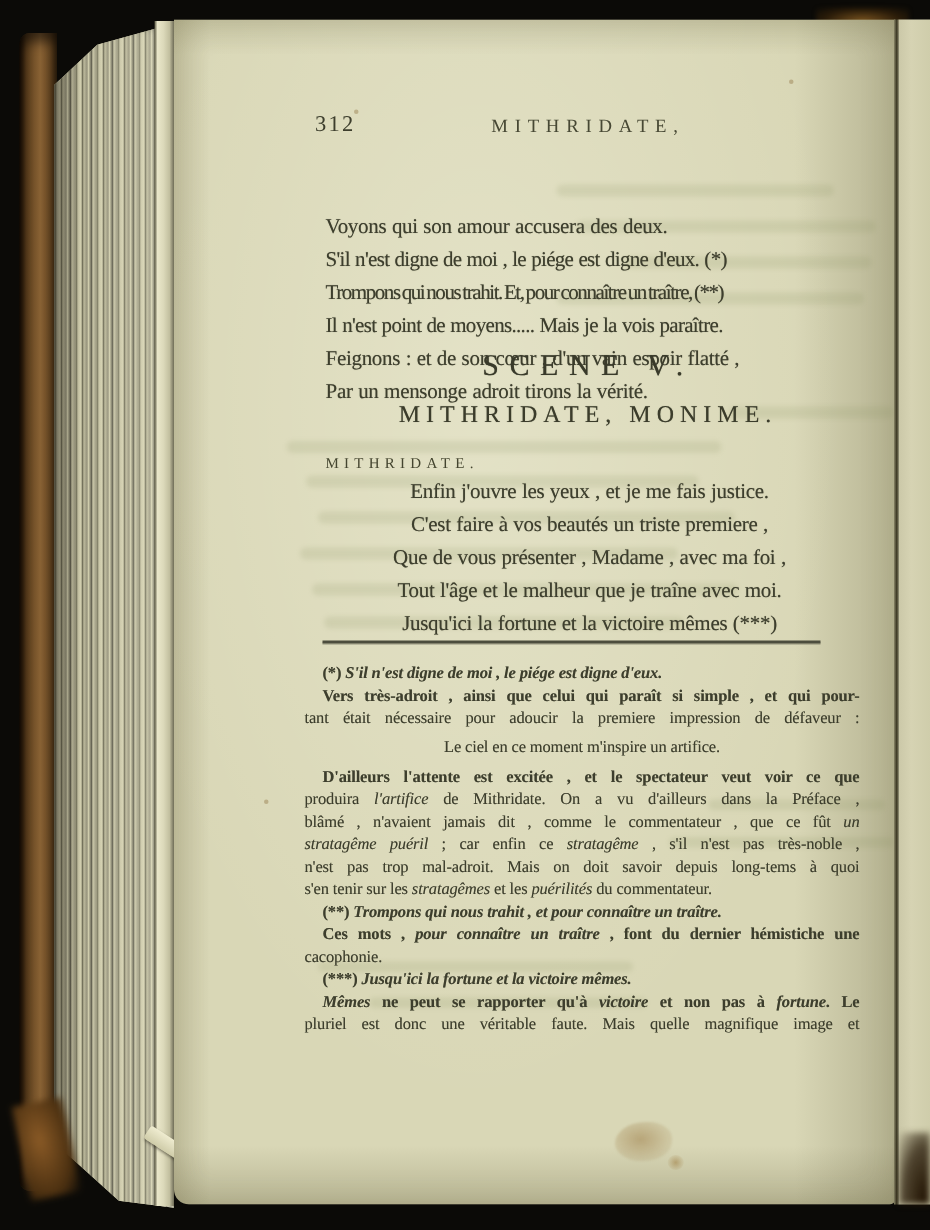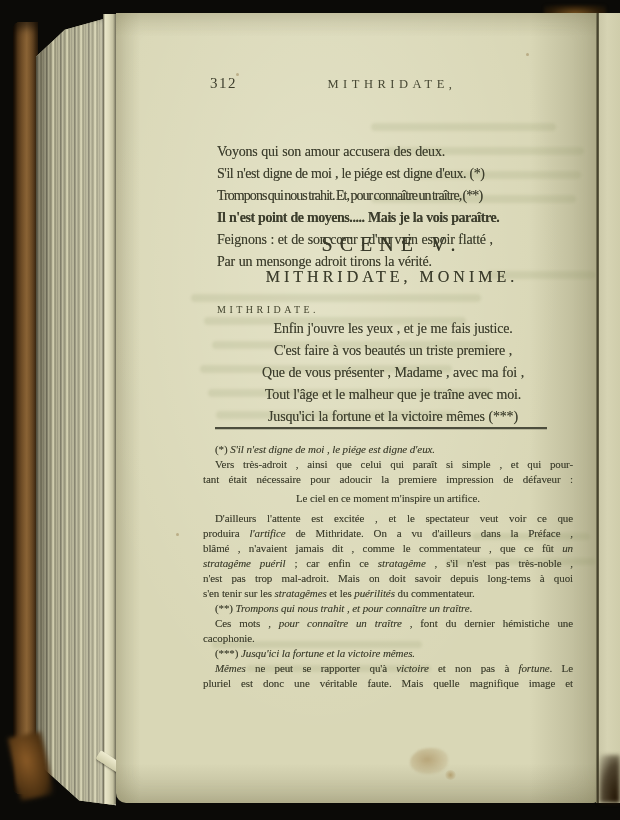--- a/index.html
+++ b/index.html
@@ -79,21 +79,21 @@
   }
   .running-title {
     position:absolute; left:101px; top:64px; width:350px;
     text-align:center; font-size:12.5px; letter-spacing:4.5px; color:#474834;
   }
   .verse { position:absolute; left:101px; width:352px; font-size:14px; line-height:22px; }
   .verse div { white-space:nowrap; letter-spacing:-0.2px; word-spacing:0.4px; text-shadow:0 0 .5px rgba(55,56,40,.55); }
   .verse-top { top:84px;margin-top:44px; }
   .verse-top div:nth-child(2) { letter-spacing:-0.45px; }
   .verse-top div:nth-child(3) { letter-spacing:-0.95px; word-spacing:-1.2px; }
-  .verse-top div:nth-child(4) { letter-spacing:-0.45px;font-weight:bold; }
+  .verse-top div:nth-child(4) { letter-spacing:-0.45px; }
   .verse-speech { top:305px;text-align:center; }
   .scene-heading {
     position:absolute; left:101px; top:220px; width:350px; text-align:center;
     font-size:20px; letter-spacing:7px; color:#393a2a; text-shadow:0 0 .5px rgba(50,52,36,.6);
   }
   .scene-characters {
     position:absolute; left:101px; top:255px; width:350px; text-align:center;
     font-size:16px; letter-spacing:4px; color:#3b3c2b; text-shadow:0 0 .5px rgba(50,52,36,.55);
   }
   .speaker {
@@ -103,21 +103,21 @@
   .rule {
     position:absolute; left:99px; top:414px; width:332px; height:2px;
     background:#4c4d3d; box-shadow:0 1px 0 rgba(76,77,61,.25);
   }
   .footnotes {
     position:absolute; left:87px; top:429px; width:370px;
     font-size:11px; line-height:15px; color:#41422f;
   }
   .fline { text-align:justify; text-align-last:left; letter-spacing:-0.1px; text-shadow:0 0 .4px rgba(60,61,44,.45); }
   .fline.just { text-align-last:justify; }
-  .fline.indent { text-indent:12px; }
+  .fline.indent { text-indent:12px;font-weight:bold; }
   .fline.center { text-align:center; text-align-last:center; margin:4px 0 5px; }
   .fline .it { font-style:italic; }
   
   .ghost {
     position:absolute; height:8px; border-radius:4px;
     background:#87905f; opacity:.16; filter:blur(1.6px);
   }
   .stain-a {
     position:absolute; left:294px; top:735px; width:38px; height:26px;
     background:radial-gradient(ellipse at 45% 45%, rgba(151,116,60,.5), rgba(151,116,60,.18) 60%, rgba(151,116,60,0) 100%);

